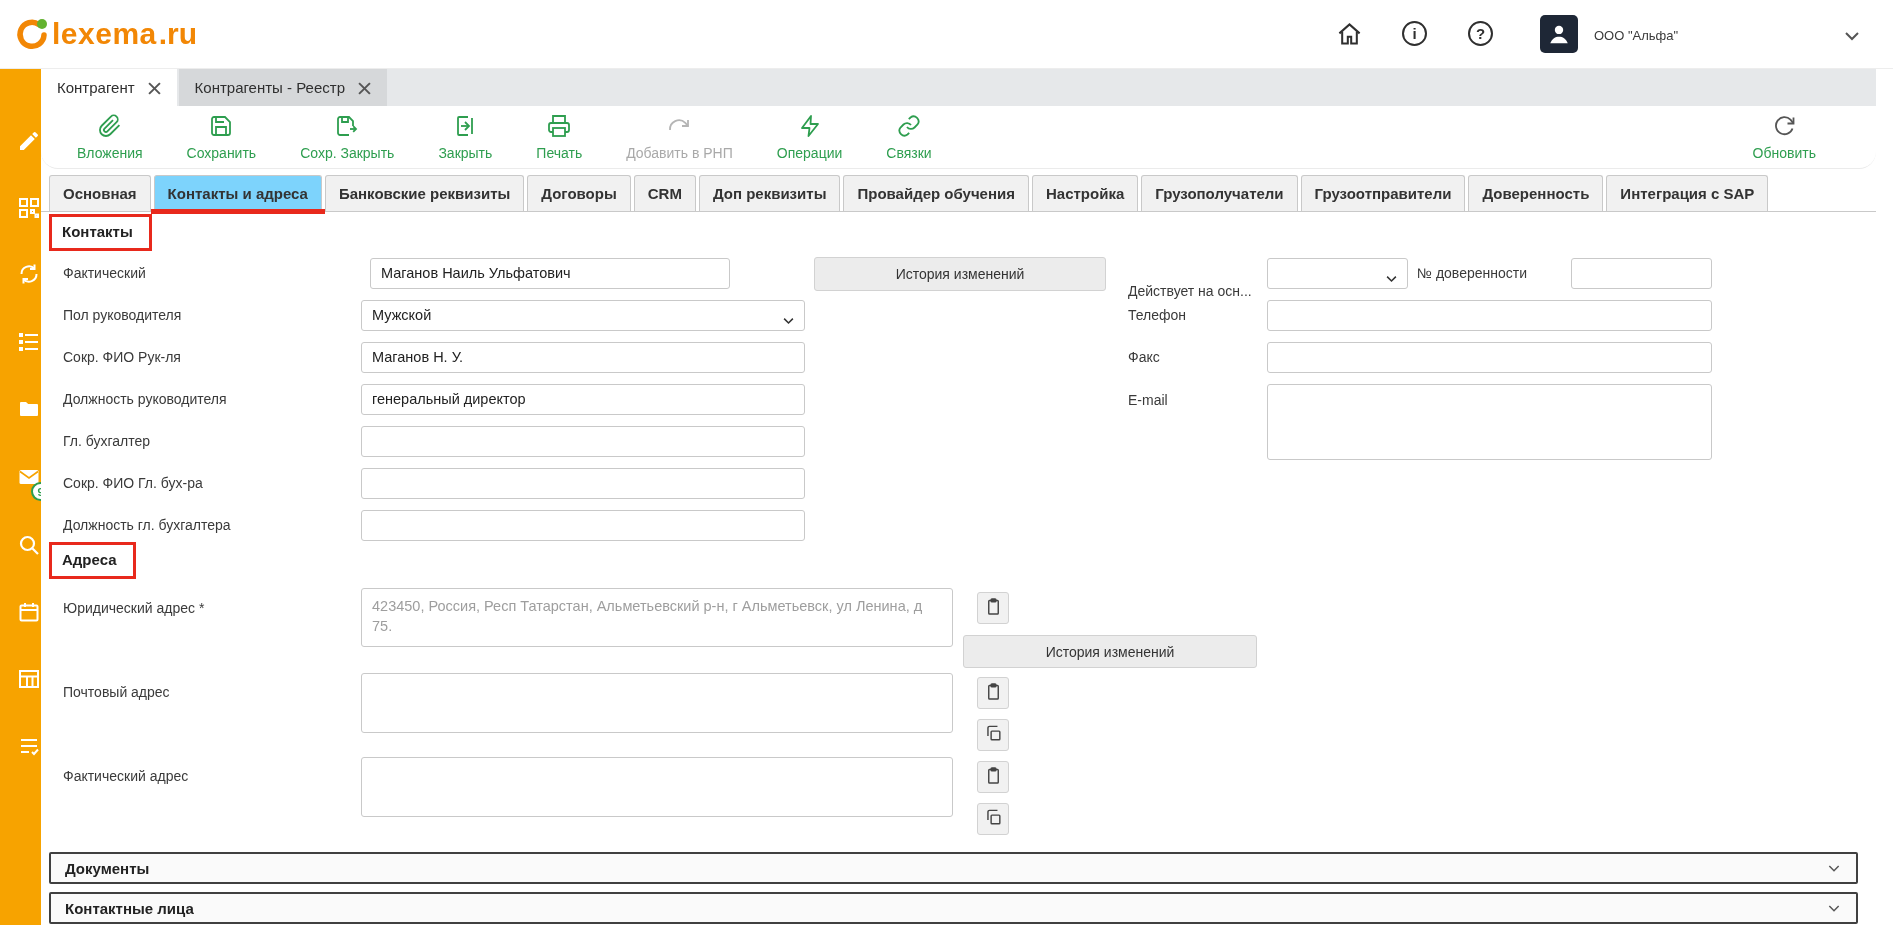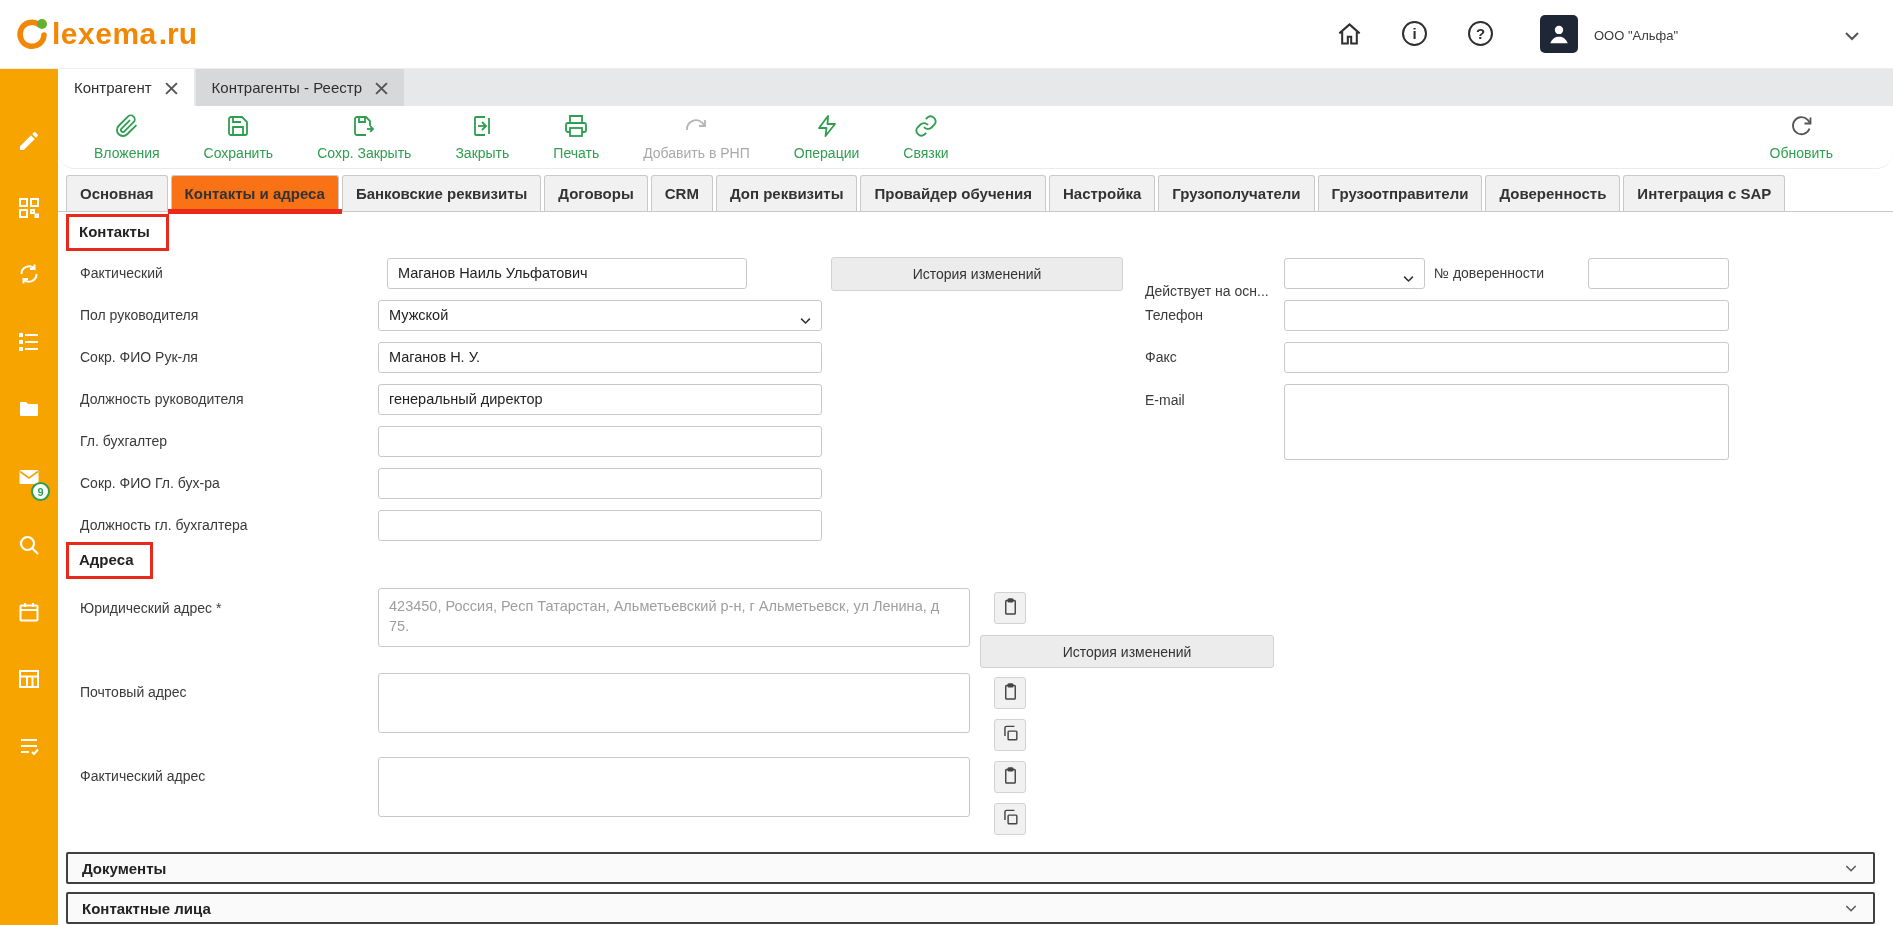--- a/index.html
+++ b/index.html
@@ -21,42 +21,42 @@
   .acc-chev { position:absolute; left:1840px; top:24px; width:24px; height:24px; cursor:pointer; }
 
   
   .sidebar { position:absolute; left:0; top:69px; width:58px; height:856px; background:#F7A300; }
   .sicon { position:absolute; left:17px; width:24px; height:24px; cursor:pointer; }
   .badge { position:absolute; left:31px; top:413px; width:19px; height:19px; background:#fff;
            border:2px solid #2E9E4F; border-radius:50%; color:#2E9E4F; font-size:11px; font-weight:bold;
            display:flex; align-items:center; justify-content:center; }
 
   
-  .main { position:absolute; left:58px; top:69px; width:1835px; height:856px; background:#fff; }
+  .main { position:absolute; left:41px; top:69px; width:1835px; height:856px; background:#fff; }
 
   .wintabs { position:absolute; left:0; top:0; width:1835px; height:37px; background:#e6e8ea; display:flex; }
   .wintab { display:flex; align-items:center; gap:13px; padding:0 16px; font-size:15px; color:#2f2f2f;
             cursor:pointer; white-space:nowrap; }
   .wintab.active { background:#fff; }
   .wintab.inactive { background:#d6d8da; margin-left:2px; }
   .xico { width:13px; height:13px; cursor:pointer; }
 
   .toolbar { position:absolute; left:0; top:37px; width:1835px; height:63px; background:#fff;
              display:flex; align-items:center; gap:44px; padding:0 36px; border-bottom:1px solid #ebebeb;border-radius:17px; }
   .tbtn { display:flex; flex-direction:column; align-items:center; gap:3px; cursor:pointer; }
   .tbtn .lbl { font-size:14px; color:#2E9E4F; white-space:nowrap; }
   .tbtn.disabled .lbl { color:#a9a9a9; }
   .tbtn.right { margin-left:auto; margin-right:24px; }
 
   .formtabs { position:absolute; left:0; top:100px; width:1835px; height:43px; background:#fff;
               border-bottom:1px solid #c9c9c9; display:flex; align-items:flex-end; padding-left:8px; }
   .ftab { position:relative; height:36px; display:flex; align-items:center; padding:0 13px; margin-right:3px;
           background:#f1f1f1; border:1px solid #c9c9c9; border-bottom:none; border-radius:3px 3px 0 0;
           font-size:15px; font-weight:bold; color:#333; cursor:pointer; white-space:nowrap; }
-  .ftab.active { background:#f97316; z-index:2; }
+  .ftab.active { background:#7dd3fc; z-index:2; }
   .ftab.active::after { content:""; position:absolute; left:-4px; right:-4px; bottom:-3px; height:5px;
                         background:#E8291C; }
 
   .content { position:absolute; left:0; top:143px; width:1835px; height:713px; background:#fff; }
 
   .sec-box { position:absolute; border:3px solid #E8291C; padding:6px 16px 8px 10px;
              font-size:15px; font-weight:bold; color:#222; background:#fff; }
   .flabel { position:absolute; font-size:14px; color:#3a3a3a; white-space:nowrap; }
   .finput { position:absolute; height:31px; border:1px solid #c9c9c9; border-radius:3px; background:#fff;
             font-size:14.5px; color:#222; line-height:29px; padding:0 10px; overflow:hidden;

